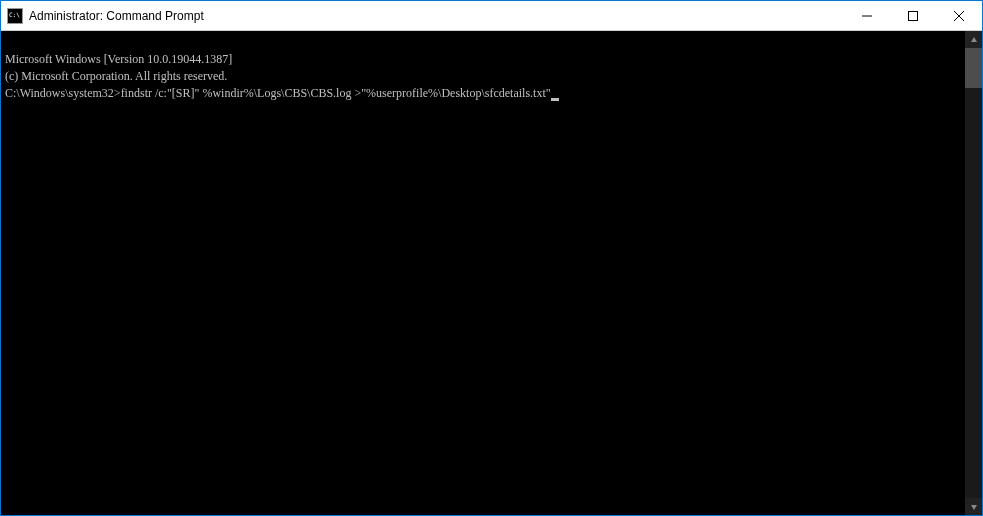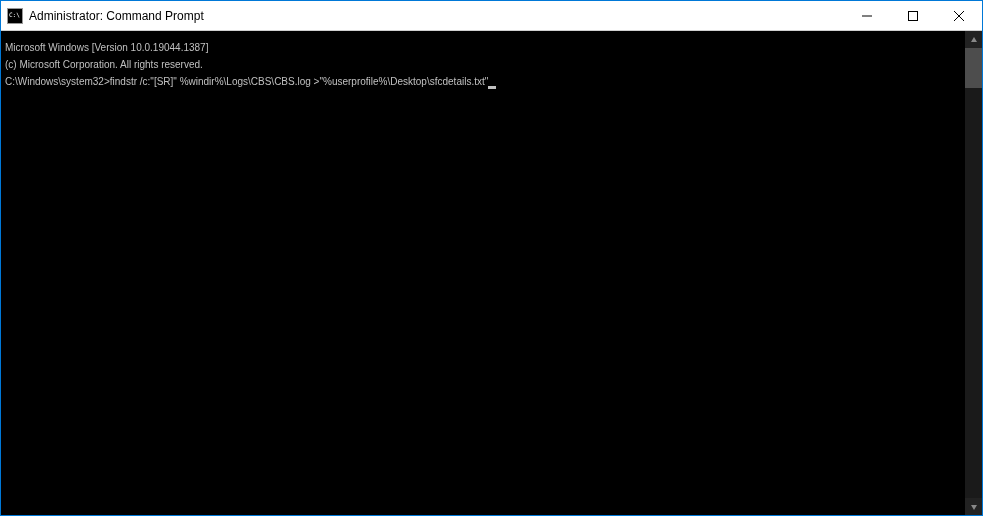--- a/index.html
+++ b/index.html
@@ -66,24 +66,24 @@
     .client-area {
       flex: 1;
       display: flex;
       background: #000;
       position: relative;
     }
     .terminal {
       flex: 1;
       background: #000;
       color: #c0c0c0;
-      font-family: Liberation Sans, sans-serif;
-      font-size: 10px;
+      font-family: Liberation Serif, serif;
+      font-size: 12px;
       line-height: 17px;
-      padding: 8px 4px;
+      padding: 20px 4px;
       white-space: pre;
       overflow: hidden;
     }
     .term-line {
       display: block;
     }
     .cursor {
       display: inline-block;
       width: 8px;
       height: 3px;

